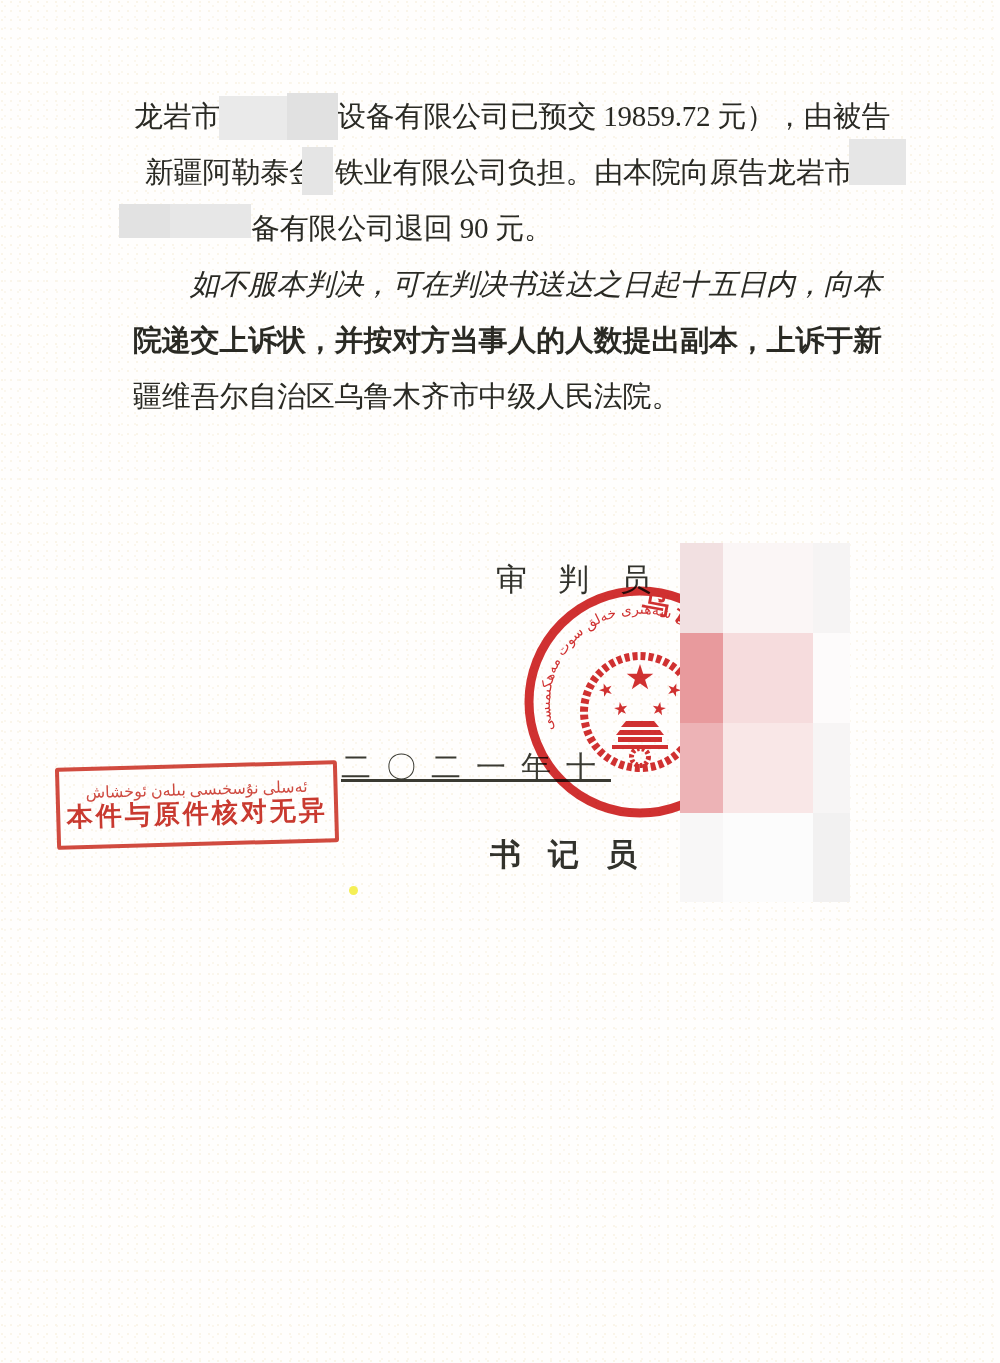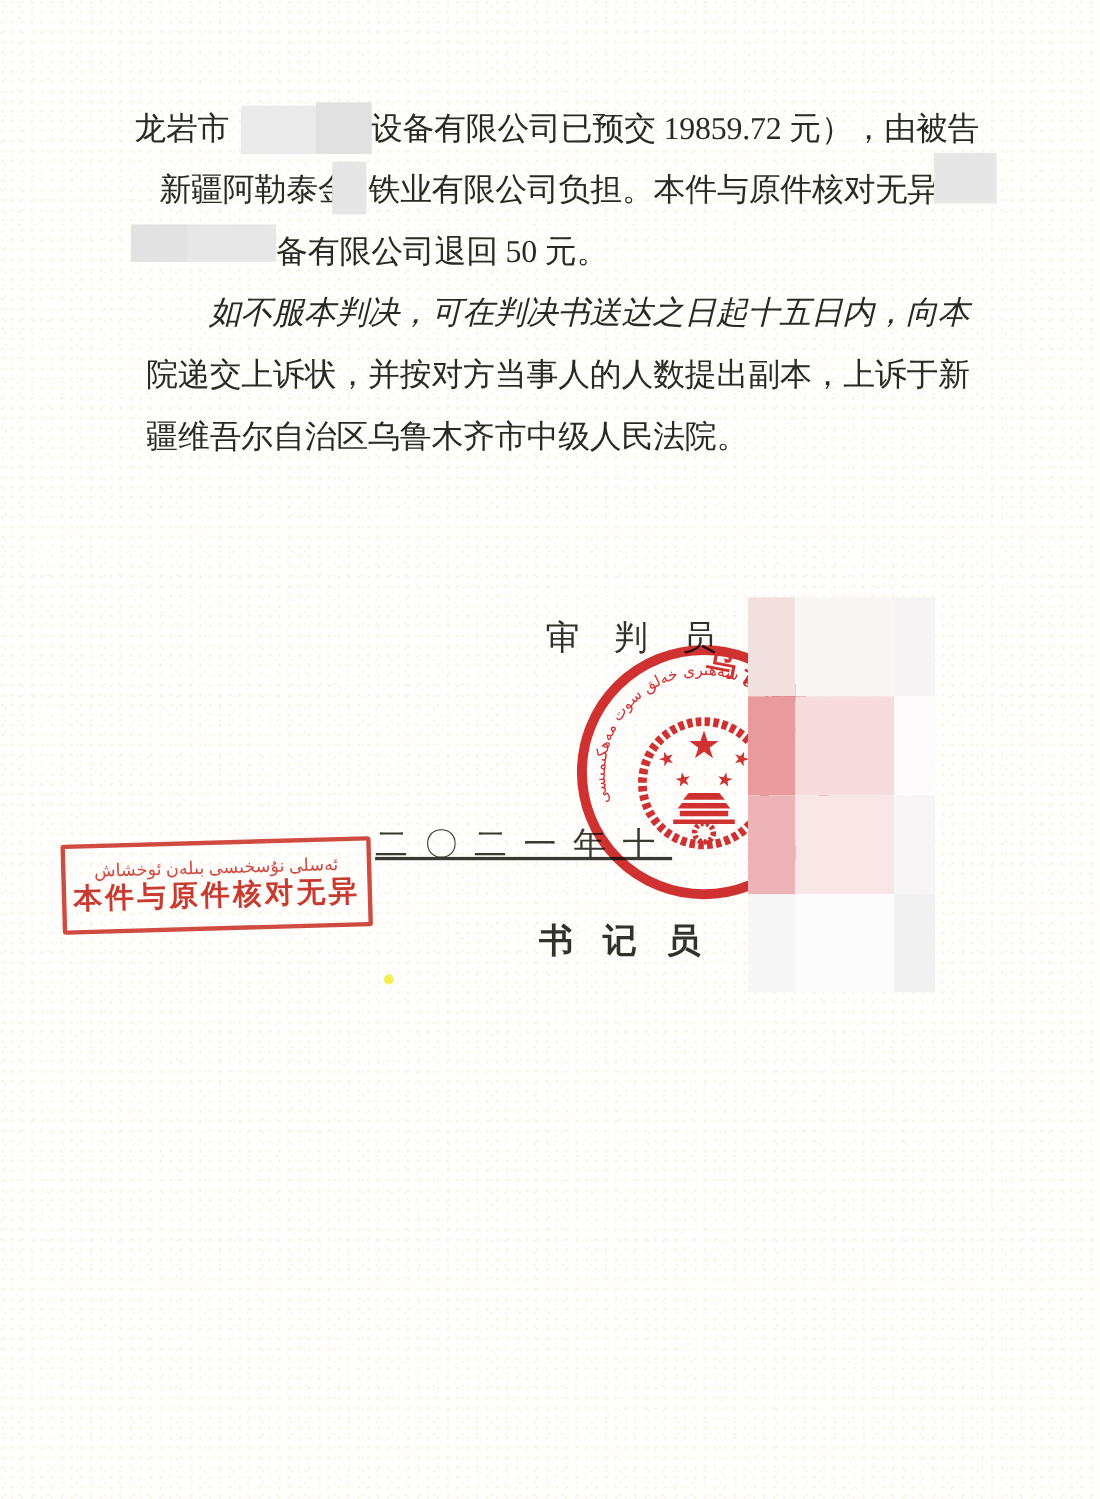--- a/index.html
+++ b/index.html
@@ -38,27 +38,27 @@
   }
   .cert-uy{font-size:16px;line-height:18px;color:#cf4a40;letter-spacing:1px;}
   .cert-cn{font-size:26px;line-height:30px;font-weight:bold;color:#c93a30;letter-spacing:3px;}
   .dot{position:absolute;z-index:6;border-radius:50%;}
 </style>
 </head>
 <body>
 
 <div class="watermark"></div>
 
-<div class="txt" style="left:122px;top:97px;">龙岩市</div>
+<div class="txt" style="left:134px;top:97px;">龙岩市</div>
 <div class="txt" style="left:337px;top:97px;">设备有限公司已预交 19859.72 元），由被告</div>
 <div class="txt" style="left:145px;top:153px;">新疆阿勒泰金</div>
-<div class="txt" style="left:335px;top:153px;">铁业有限公司负担。本件与原件核对无异</div>
-<div class="txt" style="left:251px;top:209px;">备有限公司退回 50 元。</div>
+<div class="txt" style="left:335px;top:153px;">铁业有限公司负担。由本院向原告龙岩市</div>
+<div class="txt" style="left:251px;top:209px;">备有限公司退回 90 元。</div>
 <div class="txt" style="left:190px;top:265px;font-style:italic;">如不服本判决，可在判决书送达之日起十五日内，向本</div>
-<div class="txt" style="left:133px;top:321px;">院递交上诉状，并按对方当事人的人数提出副本，上诉于新</div>
+<div class="txt" style="left:133px;top:321px;font-weight:bold;">院递交上诉状，并按对方当事人的人数提出副本，上诉于新</div>
 <div class="txt" style="left:133px;top:377px;">疆维吾尔自治区乌鲁木齐市中级人民法院。</div>
 
 <div class="sig" style="left:496px;top:559px;letter-spacing:31px;text-align:center;">审判员</div>
 <div class="sig" style="left:341px;top:747px;font-size:30px;letter-spacing:15px;color:#3a3a32;text-decoration:underline;">二〇二一年十</div>
 <div class="sig" style="left:490px;top:834px;letter-spacing:27px;font-weight:bold;">书记员</div>
 
 <div class="redact-layer">
     <div class="redact" style="left: 219px; top: 96px; width: 68px; height: 44px; background: rgb(234, 234, 234);"></div>
     <div class="redact" style="left: 287px; top: 93px; width: 51px; height: 47px; background: rgb(225, 225, 225);"></div>
     <div class="redact" style="left: 302px; top: 147px; width: 31px; height: 48px; background: rgb(229, 229, 229);"></div>

